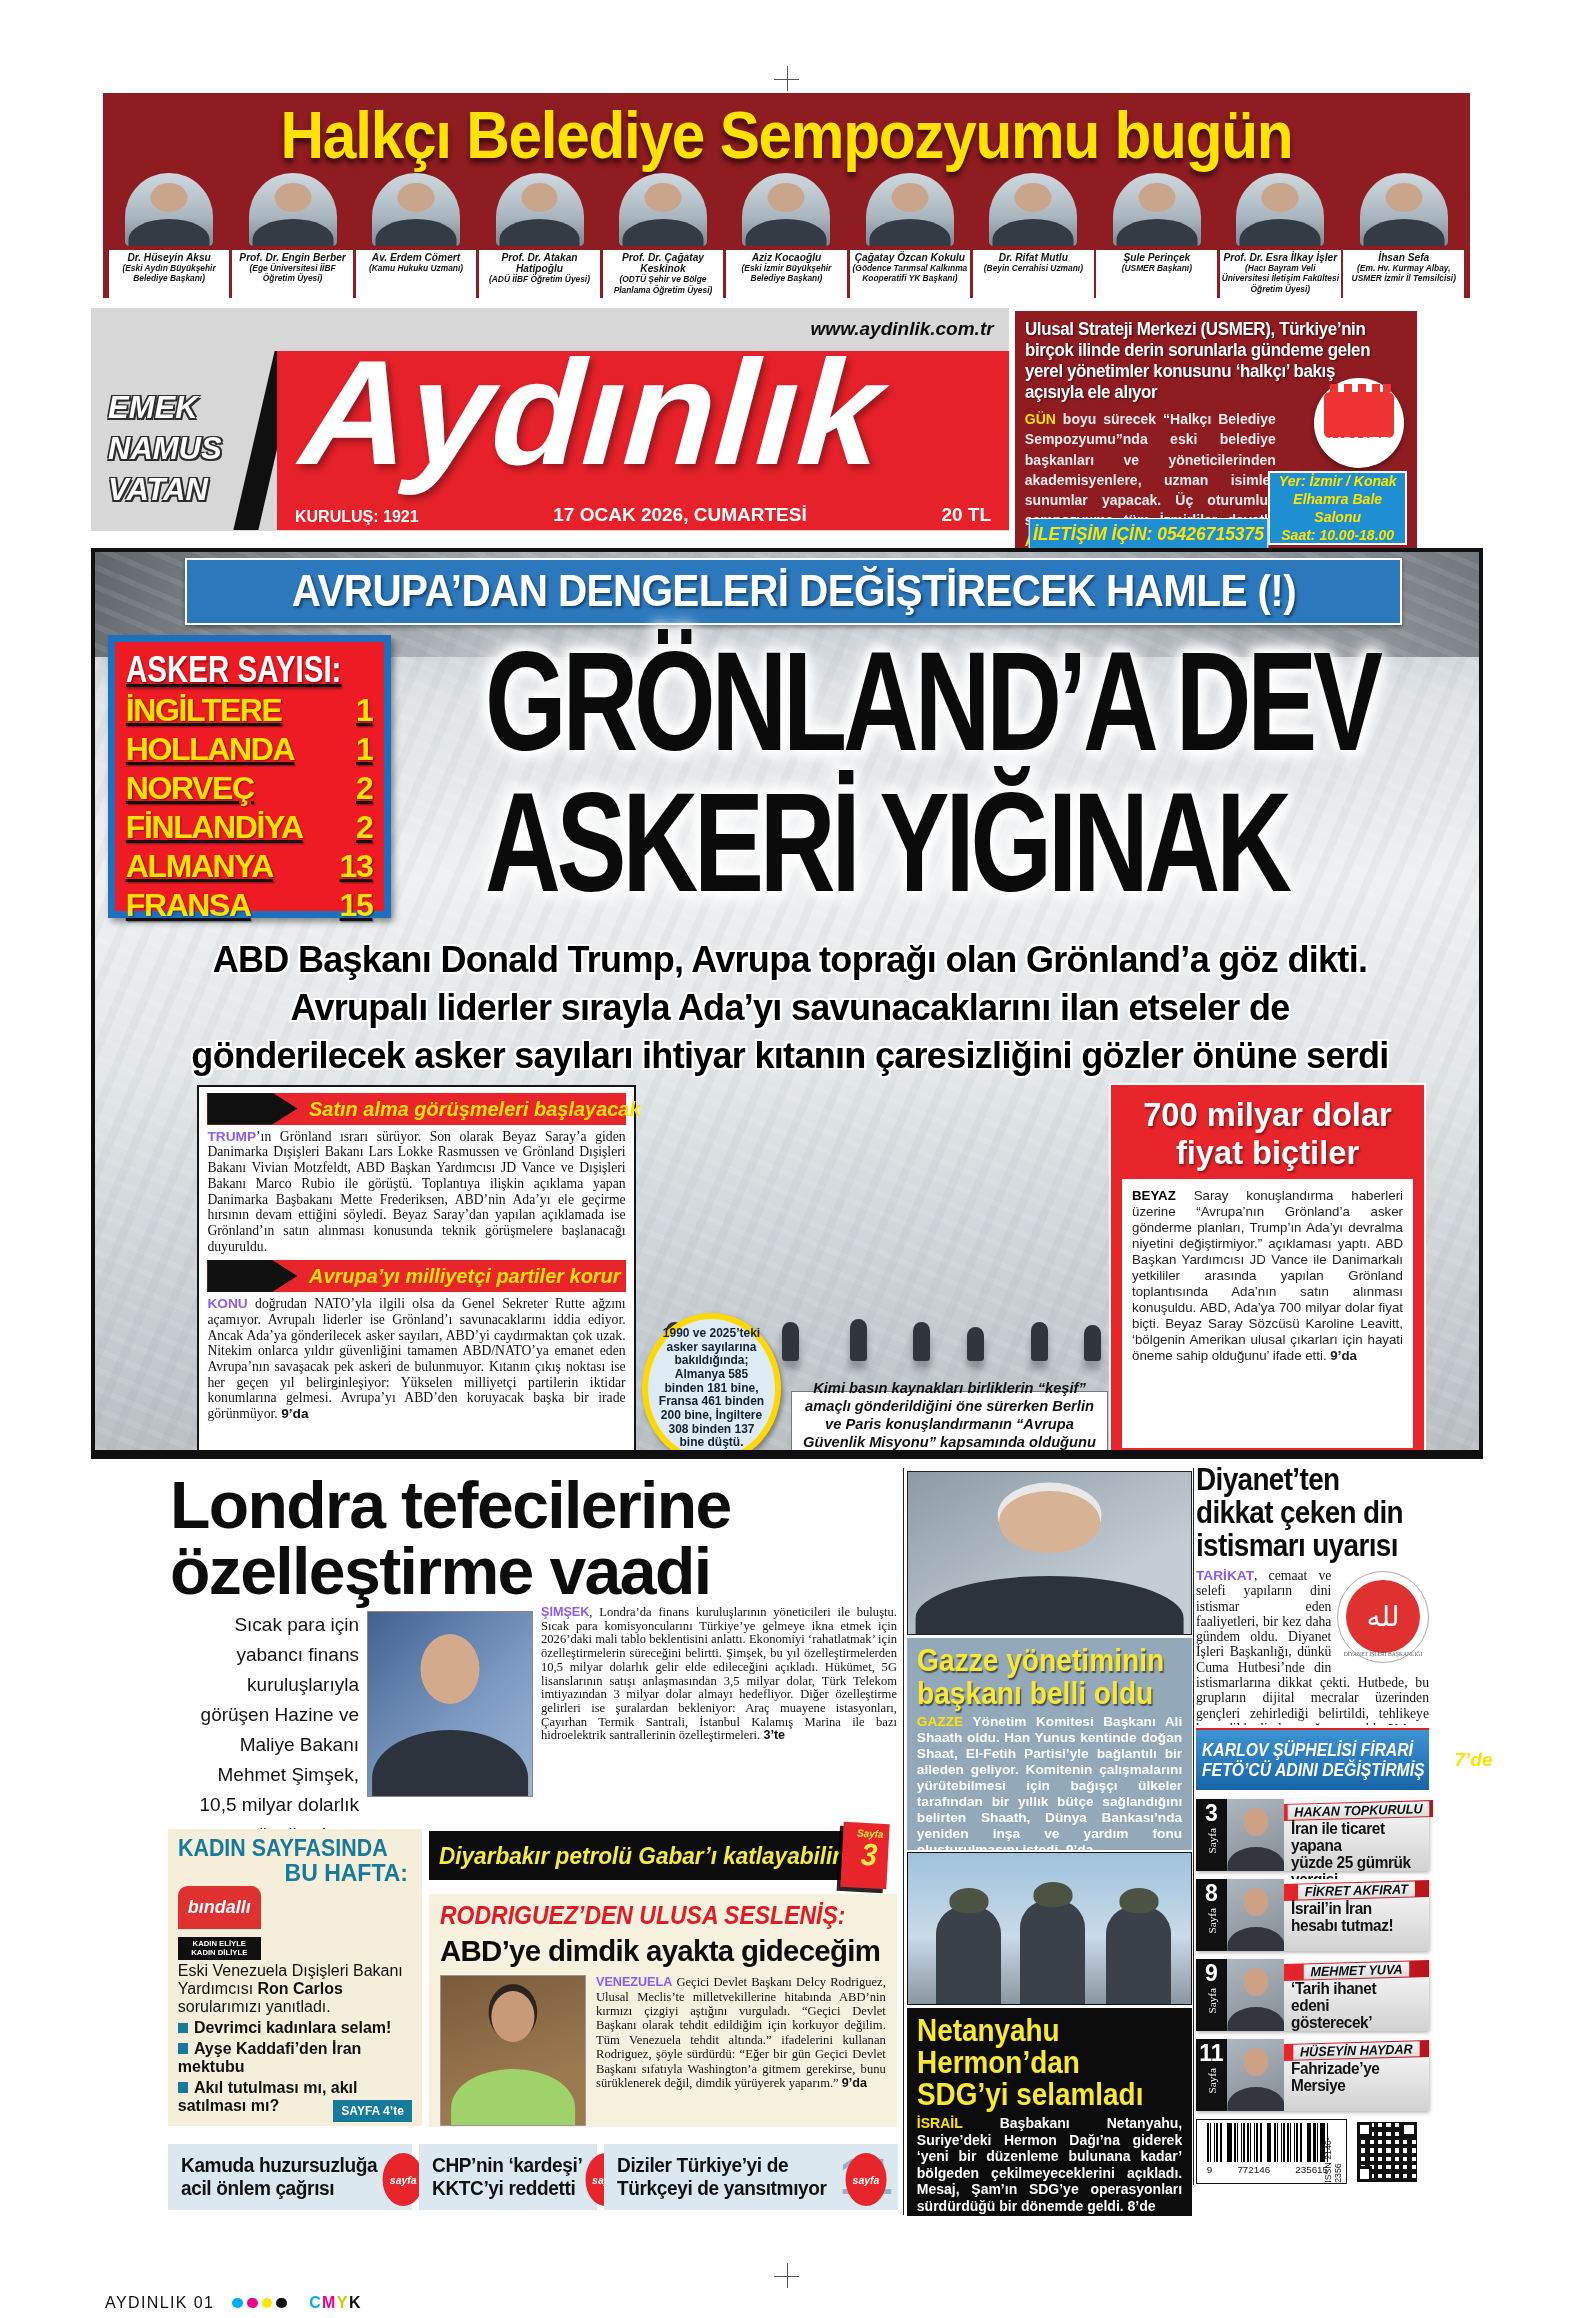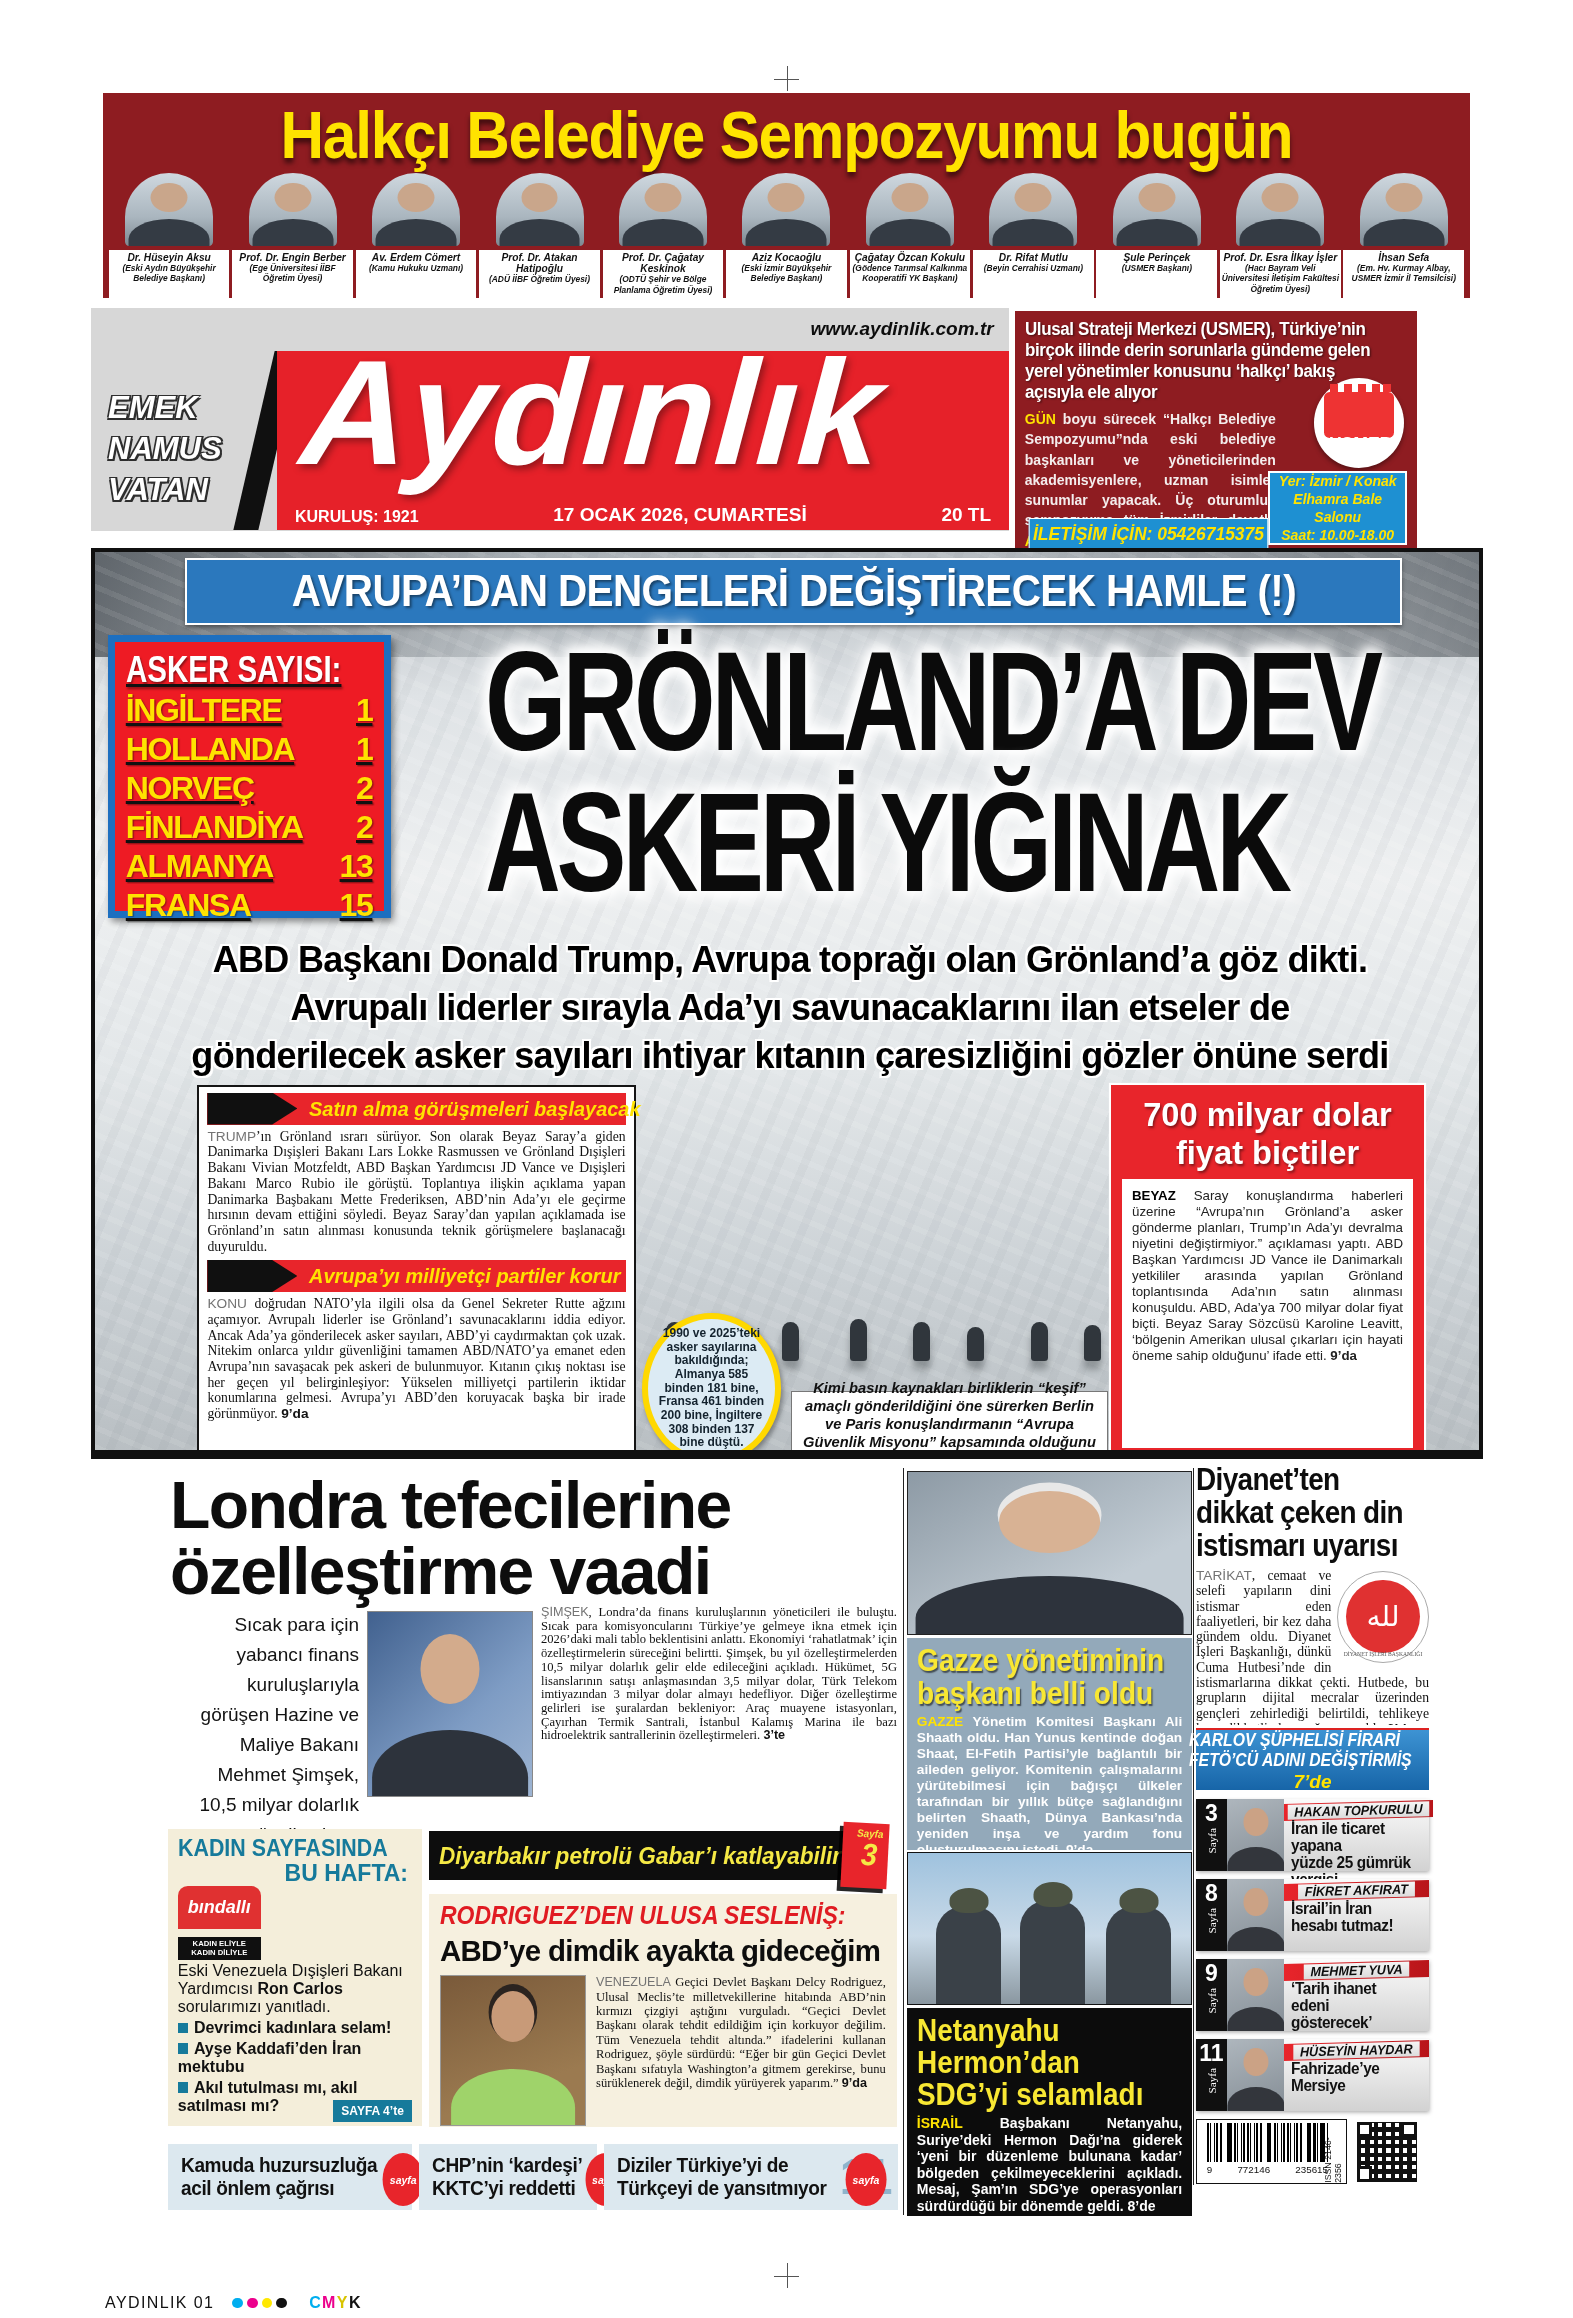--- a/index.html
+++ b/index.html
@@ -90,21 +90,21 @@
            text-shadow:2.1px 0 0 #fff,-2.1px 0 0 #fff,0 2.1px 0 #fff,0 -2.1px 0 #fff,2.1px 2.1px 0 #fff,-2.1px -2.1px 0 #fff,2.1px -2.1px 0 #fff,-2.1px 2.1px 0 #fff;}
   .l-art{left:102px;top:533px;width:439px;height:376px;background:#fff;border:2.1px solid #151515;
          box-sizing:border-box;padding:5.6px 8.4px;}
   .tab{position:relative;height:32px;background:#e8252b;margin-bottom:4.2px;display:flex;align-items:center;}
   .tab::before{content:"";position:absolute;left:0;top:0;width:90px;height:100%;background:#101010;
          clip-path:polygon(0 0,72% 0,100% 50%,72% 100%,0 100%);}
   .tab span{margin-left:102px;color:#ffe300;font-style:italic;font-weight:900;font-size:21px;white-space:nowrap;
          transform:scaleX(.95);transform-origin:left center;}
   .serif{font-family:"Liberation Serif",serif;text-align:justify;}
   .l-art .body{font-size:13.7px;line-height:15.7px;}
-  .lead-red{color:#737373;font-weight:400;font-family:"Liberation Sans",sans-serif;}
+  .lead-red{color:#8b5cf6;font-weight:700;font-family:"Liberation Sans",sans-serif;}
   .pref{font-weight:900;font-family:"Liberation Sans",sans-serif;}
   .circle-note{left:547px;top:761px;width:139px;height:151px;border-radius:50%;border:6.3px solid #ffd800;
                background:#dcebf4;box-sizing:border-box;display:flex;align-items:center;justify-content:center;
                text-align:center;font-weight:800;font-size:12px;line-height:13.7px;color:#13222e;padding:7px 9.8px;
                box-shadow:2.1px 2.8px 5.6px rgba(0,0,0,.35);}
   .caption{left:696px;top:839px;width:317px;height:65px;background:#fff;border:0.7px solid #777;box-sizing:border-box;
            display:flex;align-items:center;text-align:center;font-weight:800;font-style:italic;font-size:14.7px;
            line-height:18px;padding:2.8px 7px;}
   .troops{left:571px;top:745px;width:435px;height:70px;}
   .troops span{position:absolute;bottom:5.6px;width:17px;height:39px;background:#30363c;border-radius:8.4px 8.4px 3.5px 3.5px;
@@ -194,21 +194,21 @@
   
   .diyanet-h{left:1196px;top:1463px;width:233px;font-weight:900;font-size:31px;line-height:33px;letter-spacing:-0.7px;
              color:#0d0d0d;white-space:nowrap;transform:scaleX(.9);transform-origin:left top;}
   .diyanet-b{left:1196px;top:1568px;width:233px;height:157px;font-size:13.7px;line-height:15.3px;overflow:hidden;}
   .diyanet-logo{float:right;width:90px;height:90px;margin:2.8px 0 2.8px 5.6px;border-radius:50%;border:1.4px solid #aaa;
              position:relative;background:#fff;}
   .diyanet-logo .inner{position:absolute;inset:8.4px;border-radius:50%;background:#e03131;display:flex;
              align-items:center;justify-content:center;color:#fff;font-size:28px;font-family:"DejaVu Sans",sans-serif;}
   .diyanet-logo .ring{position:absolute;left:0;bottom:-0.7px;width:100%;text-align:center;font-size:5.6px;color:#555;}
   .karlov{left:1196px;top:1728px;width:233px;height:62px;background:linear-gradient(180deg,#3d93d3,#1765a8);
-          border-top:2.8px solid #d22;display:flex;align-items:center;box-sizing:border-box;padding:0 5.6px;flex-direction:column;}
+          border-top:2.8px solid #d22;display:flex;align-items:center;box-sizing:border-box;padding:0 5.6px;}
   .karlov .t{color:#fff;font-style:italic;font-weight:900;font-size:17.5px;line-height:20.3px;white-space:nowrap;
           transform:scaleX(.9);transform-origin:left center;}
   .karlov .d{width:2.1px;height:60%;background:#fff;margin:0 5.6px 0 auto;}
   .karlov .p{color:#ffe300;font-style:italic;font-weight:900;font-size:19px;}
   .card{position:absolute;left:1196px;width:233px;height:72px;display:flex;background:linear-gradient(180deg,#fbfbfb,#d2d2d2);
         box-shadow:1.4px 2.1px 4.2px rgba(0,0,0,.35);}
   .card .strip-bk{width:31px;background:#101010;color:#fff;display:flex;flex-direction:column;align-items:center;flex:0 0 auto;}
   .card .strip-bk .n{font-weight:900;font-size:23px;line-height:28px;}
   .card .strip-bk .s{font-family:"Liberation Serif",serif;font-size:11.2px;writing-mode:vertical-rl;
         transform:rotate(180deg);margin-top:1.4px;}

